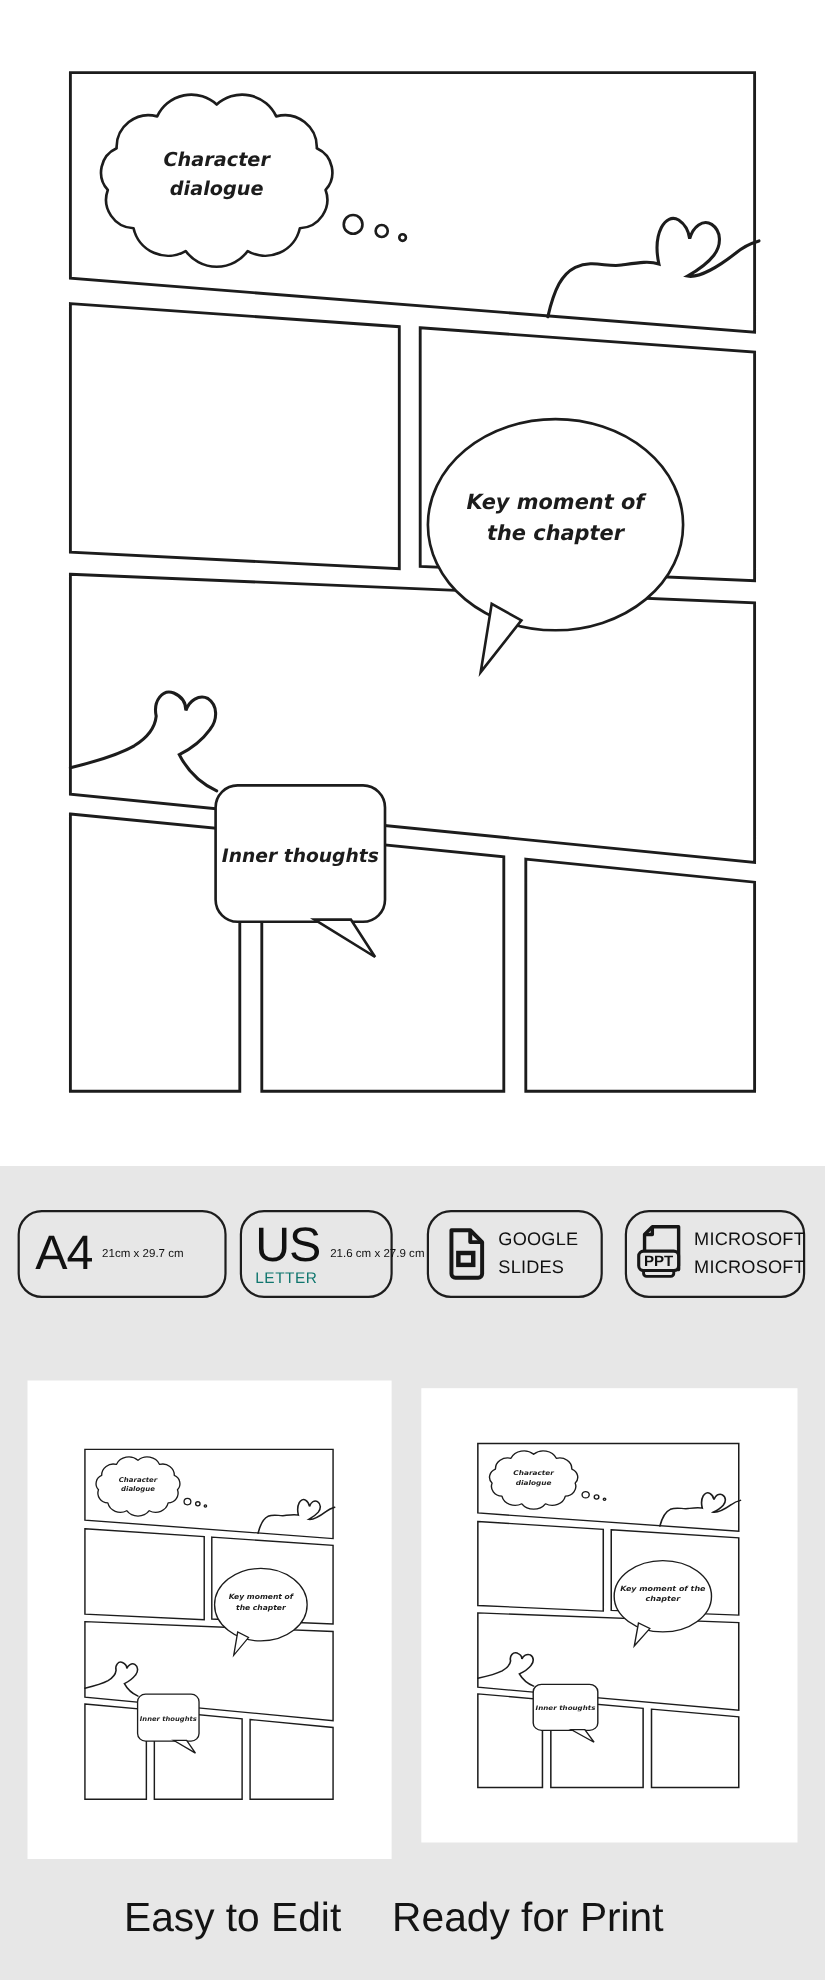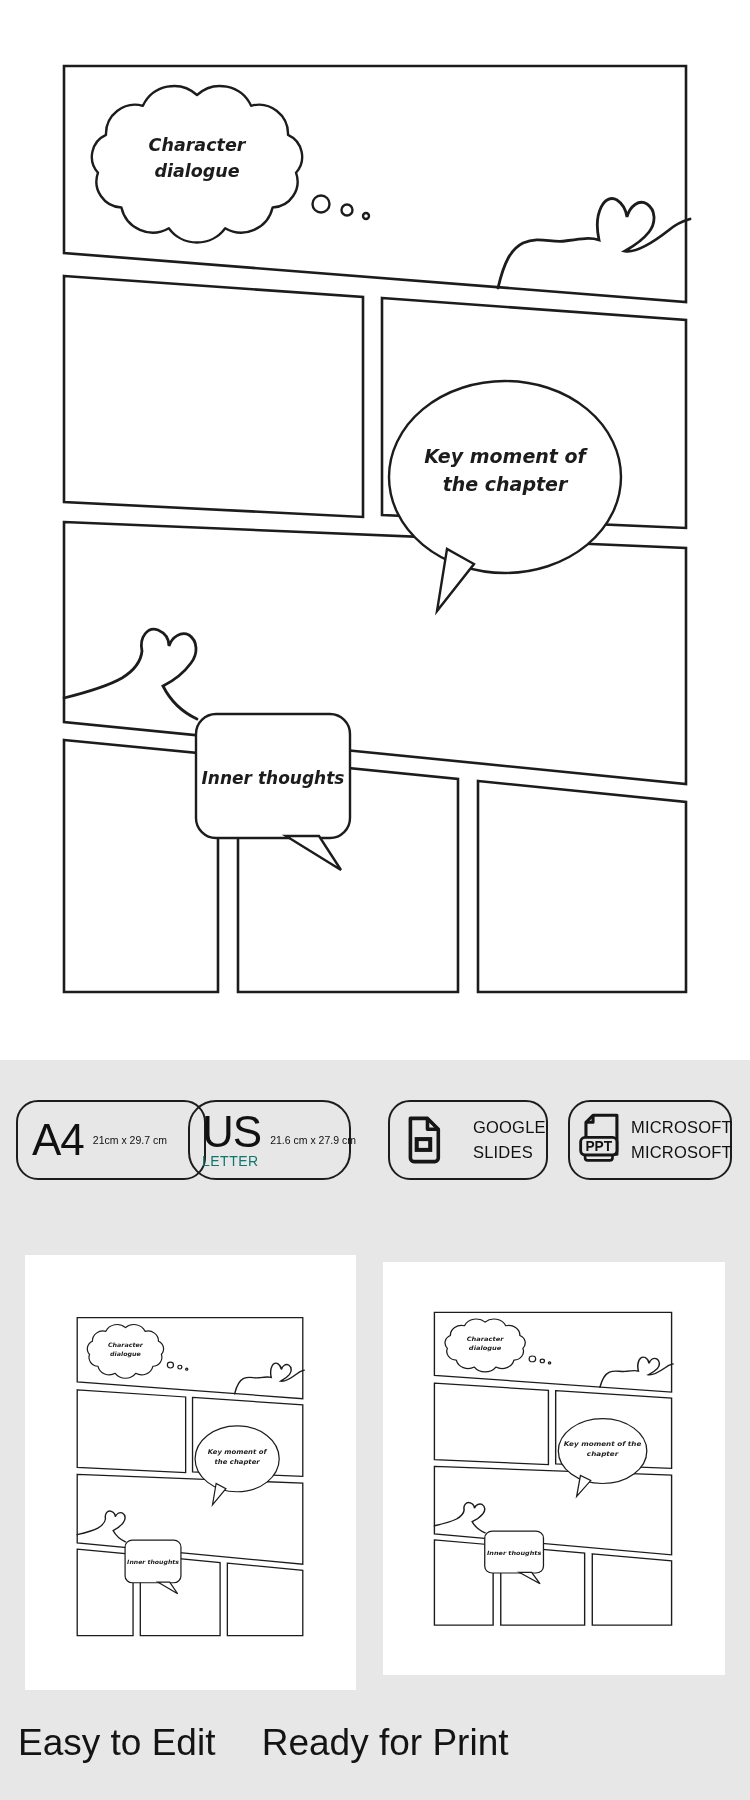--- a/index.html
+++ b/index.html
@@ -7,41 +7,41 @@
           font-family:"Liberation Sans",sans-serif;color:#151515;}
   
   .comic-hero{position:absolute;left:0;top:0;width:750px;height:1060px;background:#ffffff;}
   .comic-hero svg,.thumb svg{display:block;}
   
   .band{position:absolute;left:0;top:1060px;width:750px;height:740px;background:#e7e7e7;}
   
   .badge{position:absolute;top:1100px;height:80px;border:2px solid #1d1d1d;border-radius:22px;
          box-sizing:border-box;display:flex;align-items:center;}
   .badge-a4{left:16px;width:190px;}
-  .badge-us{left:188px;width:163px;border-radius:28px;}
-  .badge-gs{left:388px;width:160px;gap:20px;}
+  .badge-us{left:218px;width:139px;}
+  .badge-gs{left:388px;width:160px;}
   .badge-ppt{left:568px;width:164px;}
   .fmt-big{font-size:44px;font-weight:500;line-height:0.95;letter-spacing:-1px;color:#111;}
   .fmt-col{display:flex;flex-direction:column;align-items:flex-start;}
   .fmt-sub{font-size:14px;letter-spacing:0.5px;margin-top:1px;color:#0f766e;}
   .fmt-detail{font-size:10.5px;margin-left:9px;white-space:nowrap;color:#111;}
   .badge-a4 .fmt-big{margin-left:14px;}
   .badge-us .fmt-col{margin-left:12px;}
   .fmt-lines{font-size:16.5px;line-height:1.5;letter-spacing:0.2px;color:#111;}
   .badge-gs .icon-wrap{margin-left:15px;margin-right:12px;display:flex;}
   .badge-ppt .icon-wrap{margin-left:8px;margin-right:7px;display:flex;}
   
   .thumb{position:absolute;background:#ffffff;}
   .thumb-left{left:25px;top:1255px;width:331px;height:435px;}
   .thumb-right{left:383px;top:1262px;width:342px;height:413px;}
   .thumb-left  .thumb-inner{position:absolute;left:29px;top:40px;width:272px;height:364px;}
   .thumb-right .thumb-inner{position:absolute;left:27px;top:28px;width:286px;height:358px;}
   .thumb-inner svg{width:100%;height:100%;}
   
-  .footer{position:absolute;left:0;top:1722px;width:716px;
+  .footer{position:absolute;left:0;top:1722px;width:716px;text-align:center;
           font-size:37px;font-weight:400;color:#141414;}
   .footer span{margin:0 18px;}
 </style>
 </head>
 <body>
 
 <div class="canvas">
 
   <div class="comic-hero" id="comic-main">
       <svg viewBox="0 0 750 1060" width="100%" height="100%" preserveAspectRatio="none" xmlns="http://www.w3.org/2000/svg">

